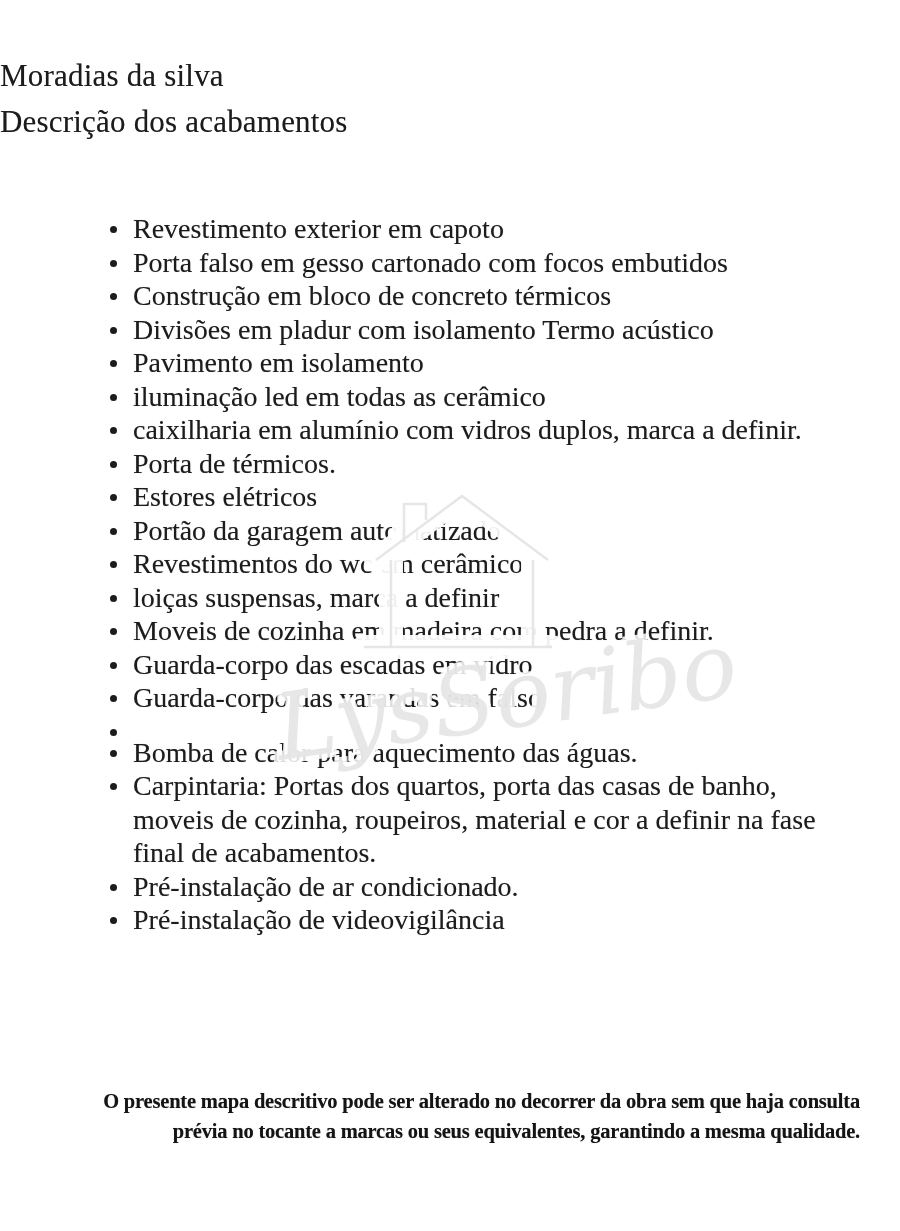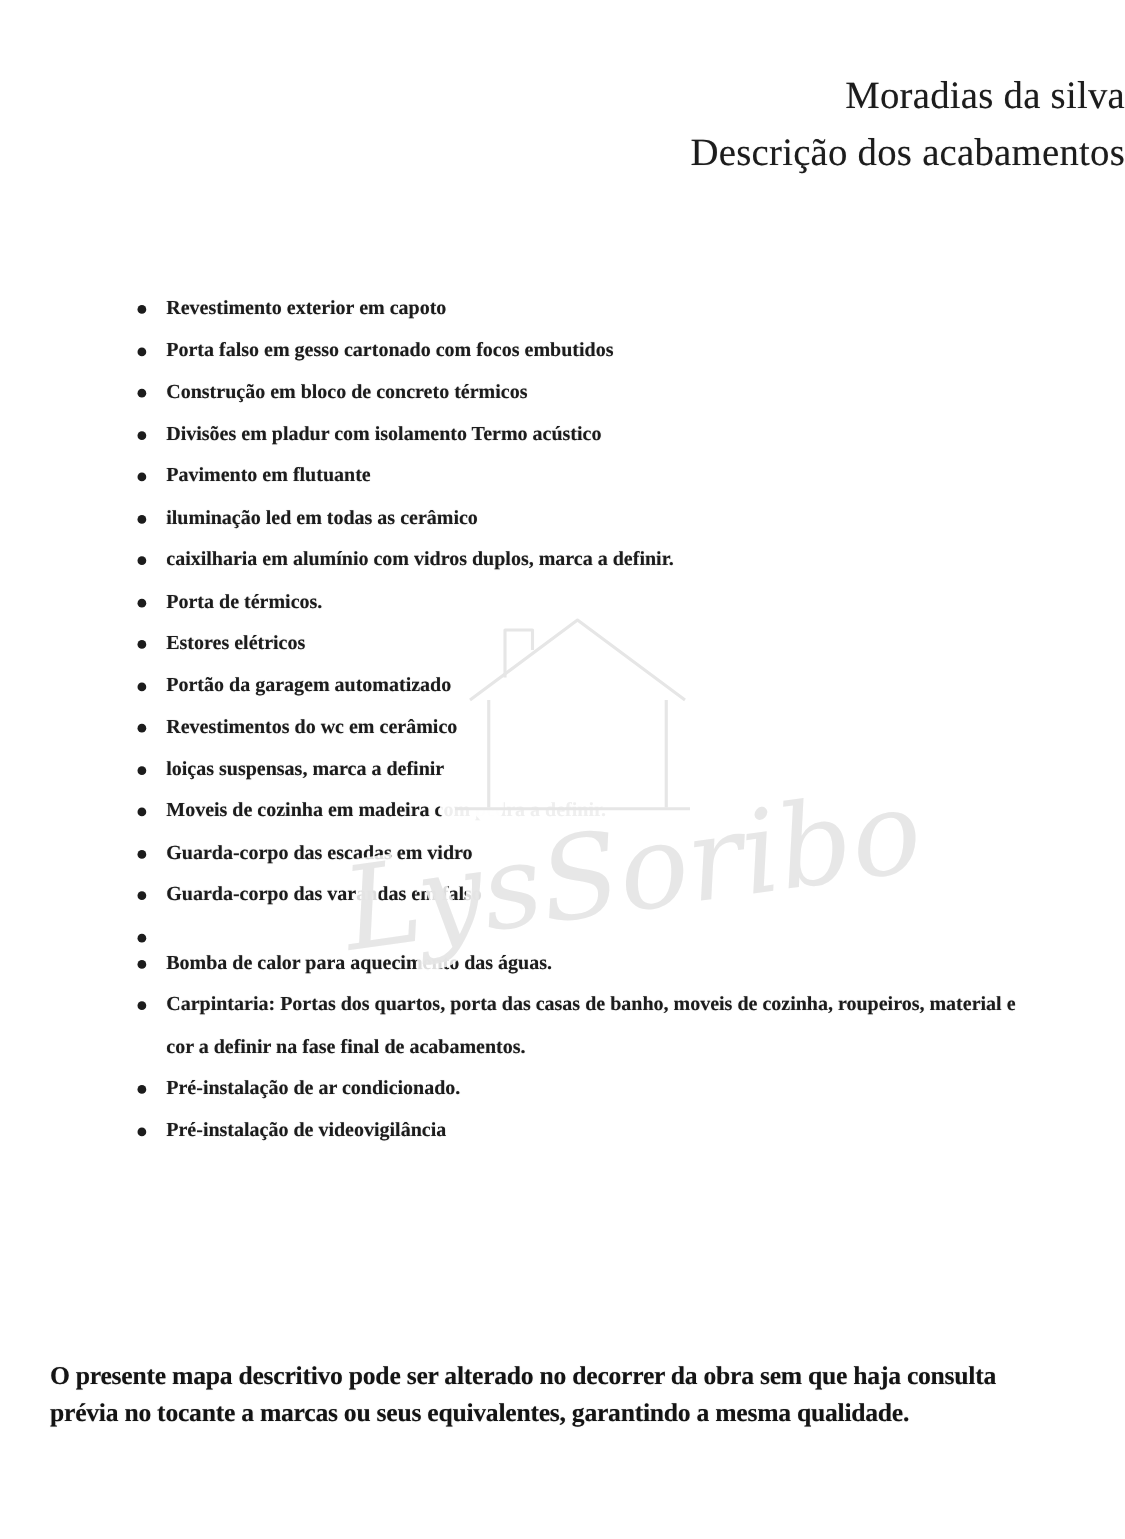--- a/index.html
+++ b/index.html
@@ -8,39 +8,38 @@
     width: 900px;
     height: 1231px;
     background: #ffffff;
     overflow: hidden;
     font-family: "Liberation Serif", "DejaVu Serif", serif;
     color: #1c1c1c;
   }
   .doc-title {
     position: absolute;
     left: 0; right: 0;
-    text-align: right;
+    text-align: left;
     font-size: 31px;
     letter-spacing: 0.2px;
     text-shadow: 0 0 0.6px rgba(70,70,70,0.55);
   }
   .doc-title.line1 { top: 58px; }
   .doc-title.line2 { top: 104px; }
 
   .finishes {
     position: absolute;
-    top: 230px;
+    top: 212px;
     left: 110px;
     width: 740px;
     margin: 0;
     padding: 0;
     list-style: none;
-    font-size: 16px;
+    font-size: 28px;
     line-height: 33.5px;
-    font-weight: bold;
   }
   .finishes li {
     display: flex;
     align-items: flex-start;
   }
   .bullet {
     flex: none;
     width: 7px;
     height: 7px;
     border-radius: 50%;
@@ -56,21 +55,21 @@
     position: absolute;
     inset: 0;
     pointer-events: none;
   }
 
   .footer-note {
     position: absolute;
     top: 1086px;
     left: 40px;
     right: 40px;
-    text-align: left;
+    text-align: right;
     font-size: 20.5px;
     line-height: 30px;
     font-weight: bold;
     letter-spacing: -0.2px;
     color: #141414;
     text-shadow: 0 0 0.7px rgba(70,70,70,0.55);
   }
 </style>
 </head>
 <body>
@@ -92,21 +91,21 @@
     <li>
         <span class="bullet"></span>
         <span class="li-text">Construção em bloco de concreto térmicos</span>
       </li>
     <li>
         <span class="bullet"></span>
         <span class="li-text">Divisões em pladur com isolamento Termo acústico</span>
       </li>
     <li>
         <span class="bullet"></span>
-        <span class="li-text">Pavimento em flutuante</span>
+        <span class="li-text">Pavimento em isolamento</span>
       </li>
     <li>
         <span class="bullet"></span>
         <span class="li-text">iluminação led em todas as cerâmico</span>
       </li>
     <li>
         <span class="bullet"></span>
         <span class="li-text">caixilharia em alumínio com vidros duplos, marca a definir.</span>
       </li>
     <li>

